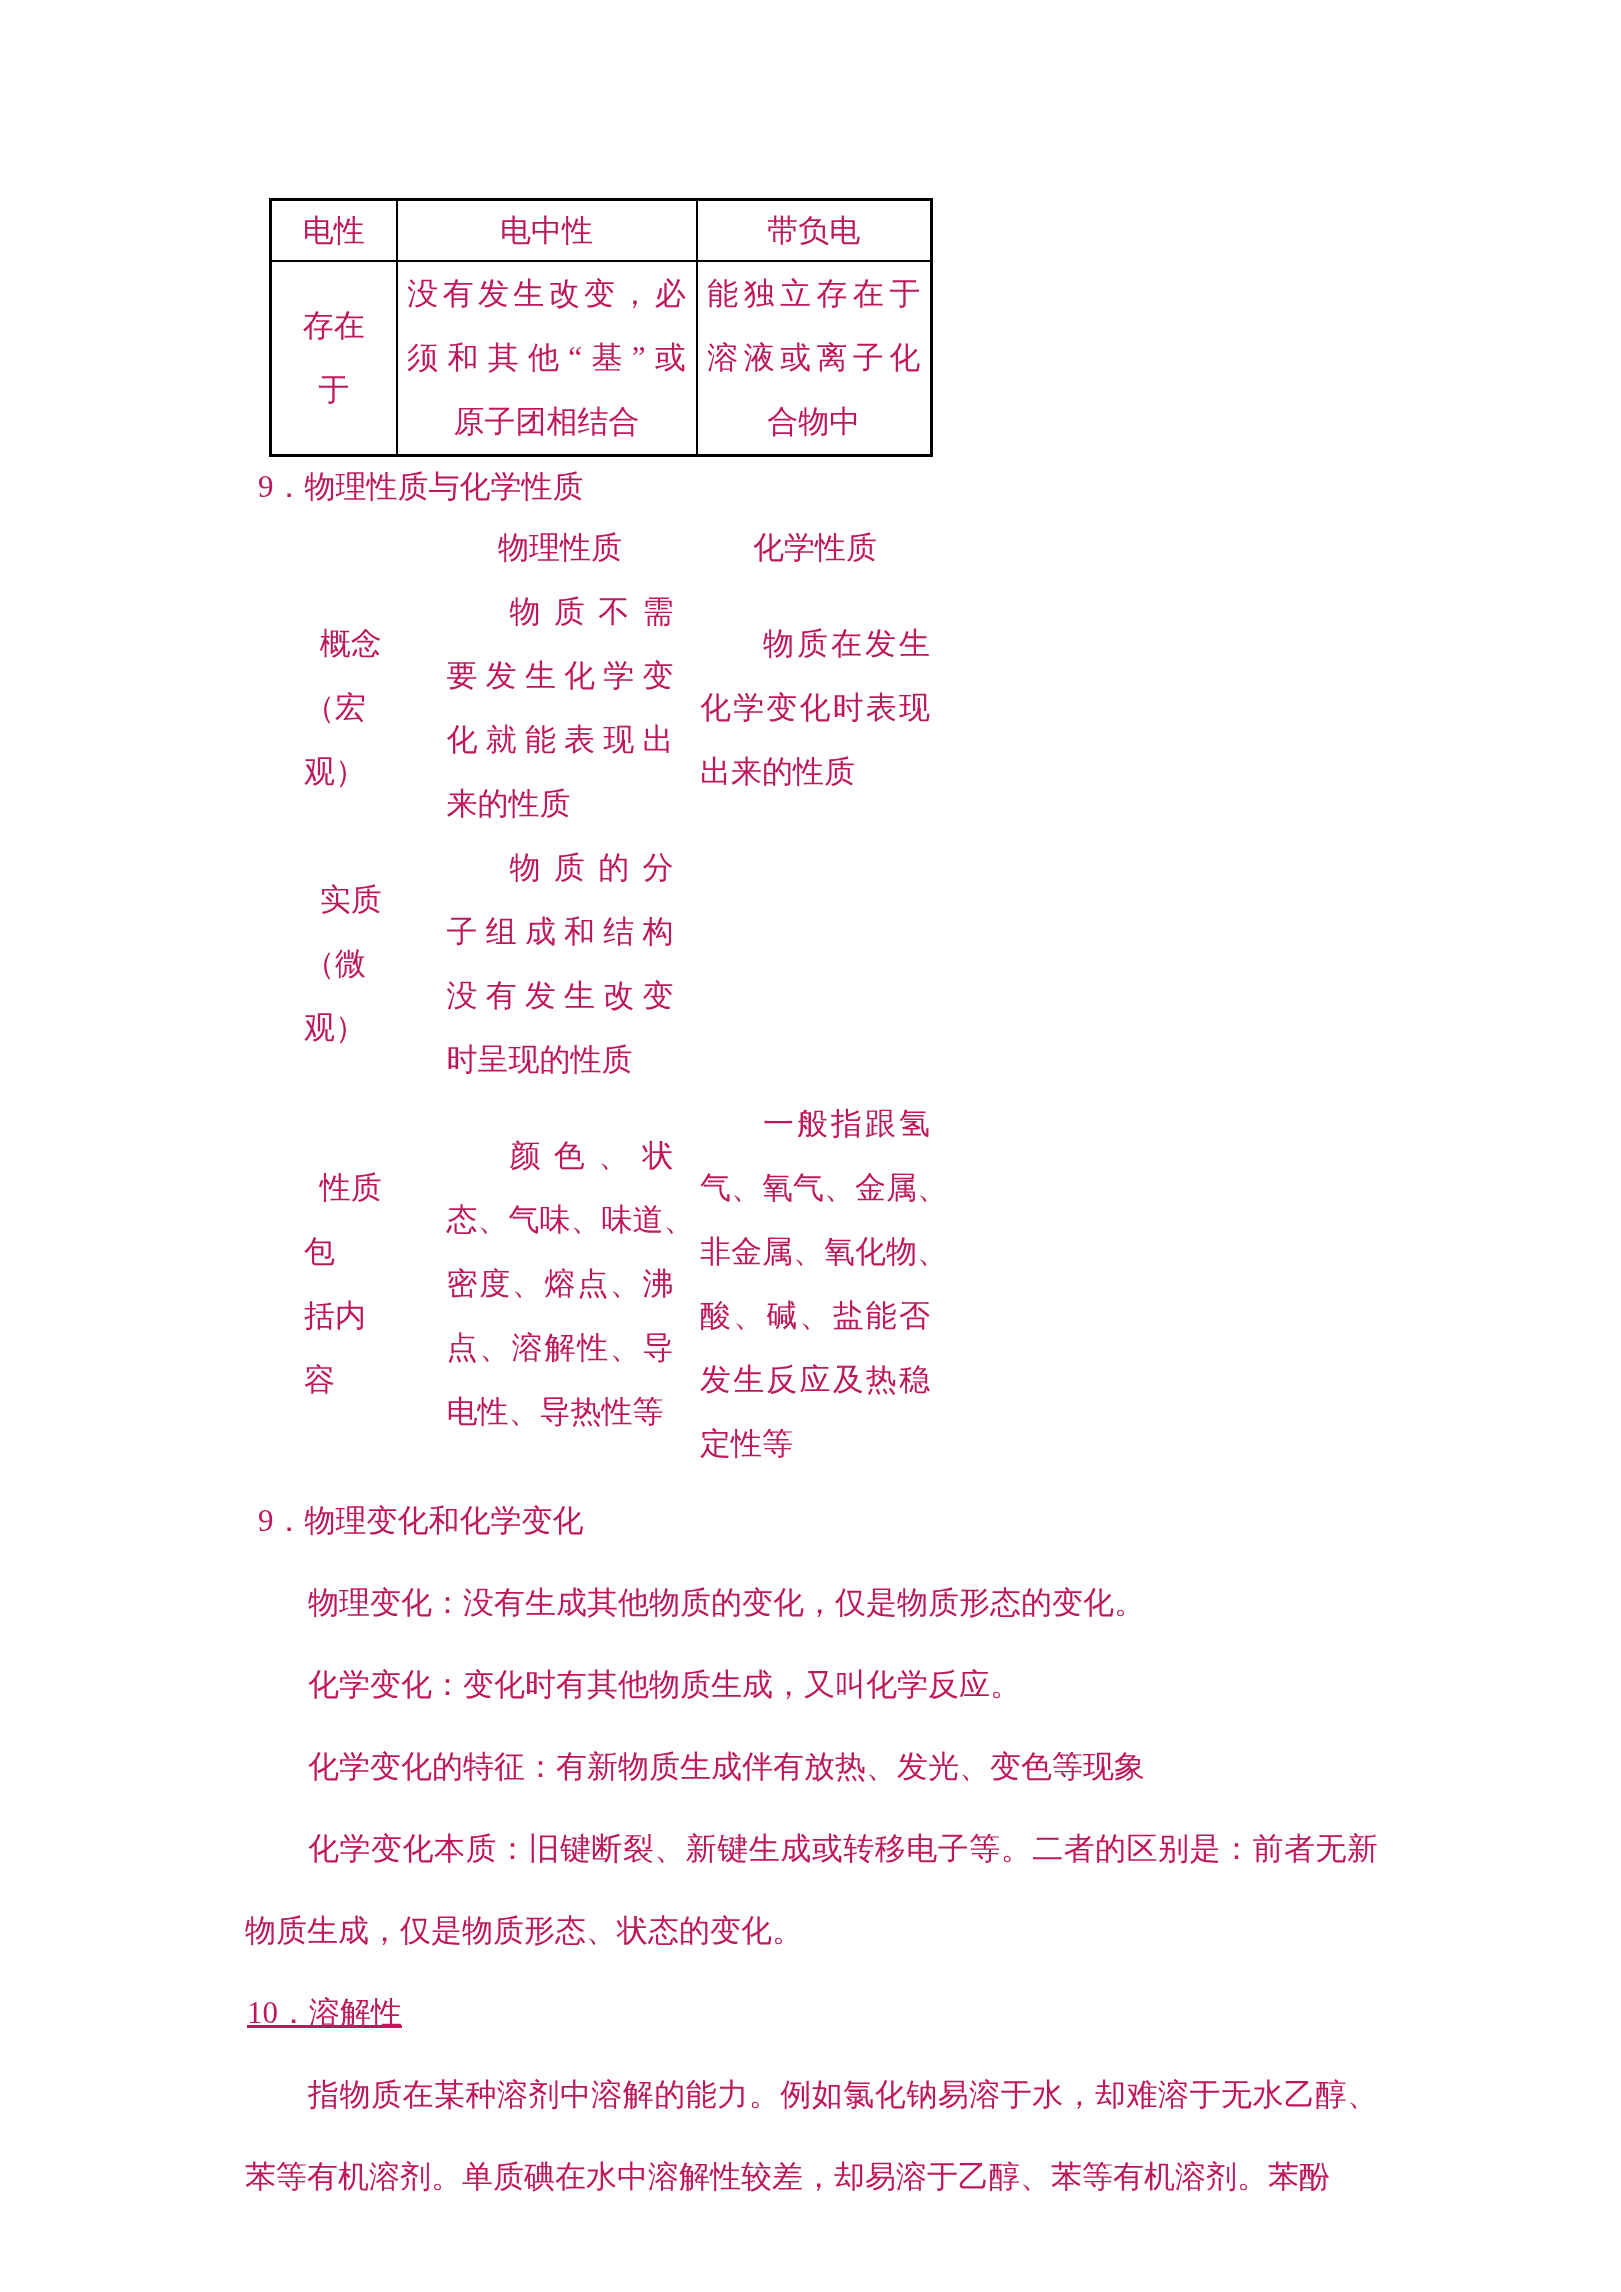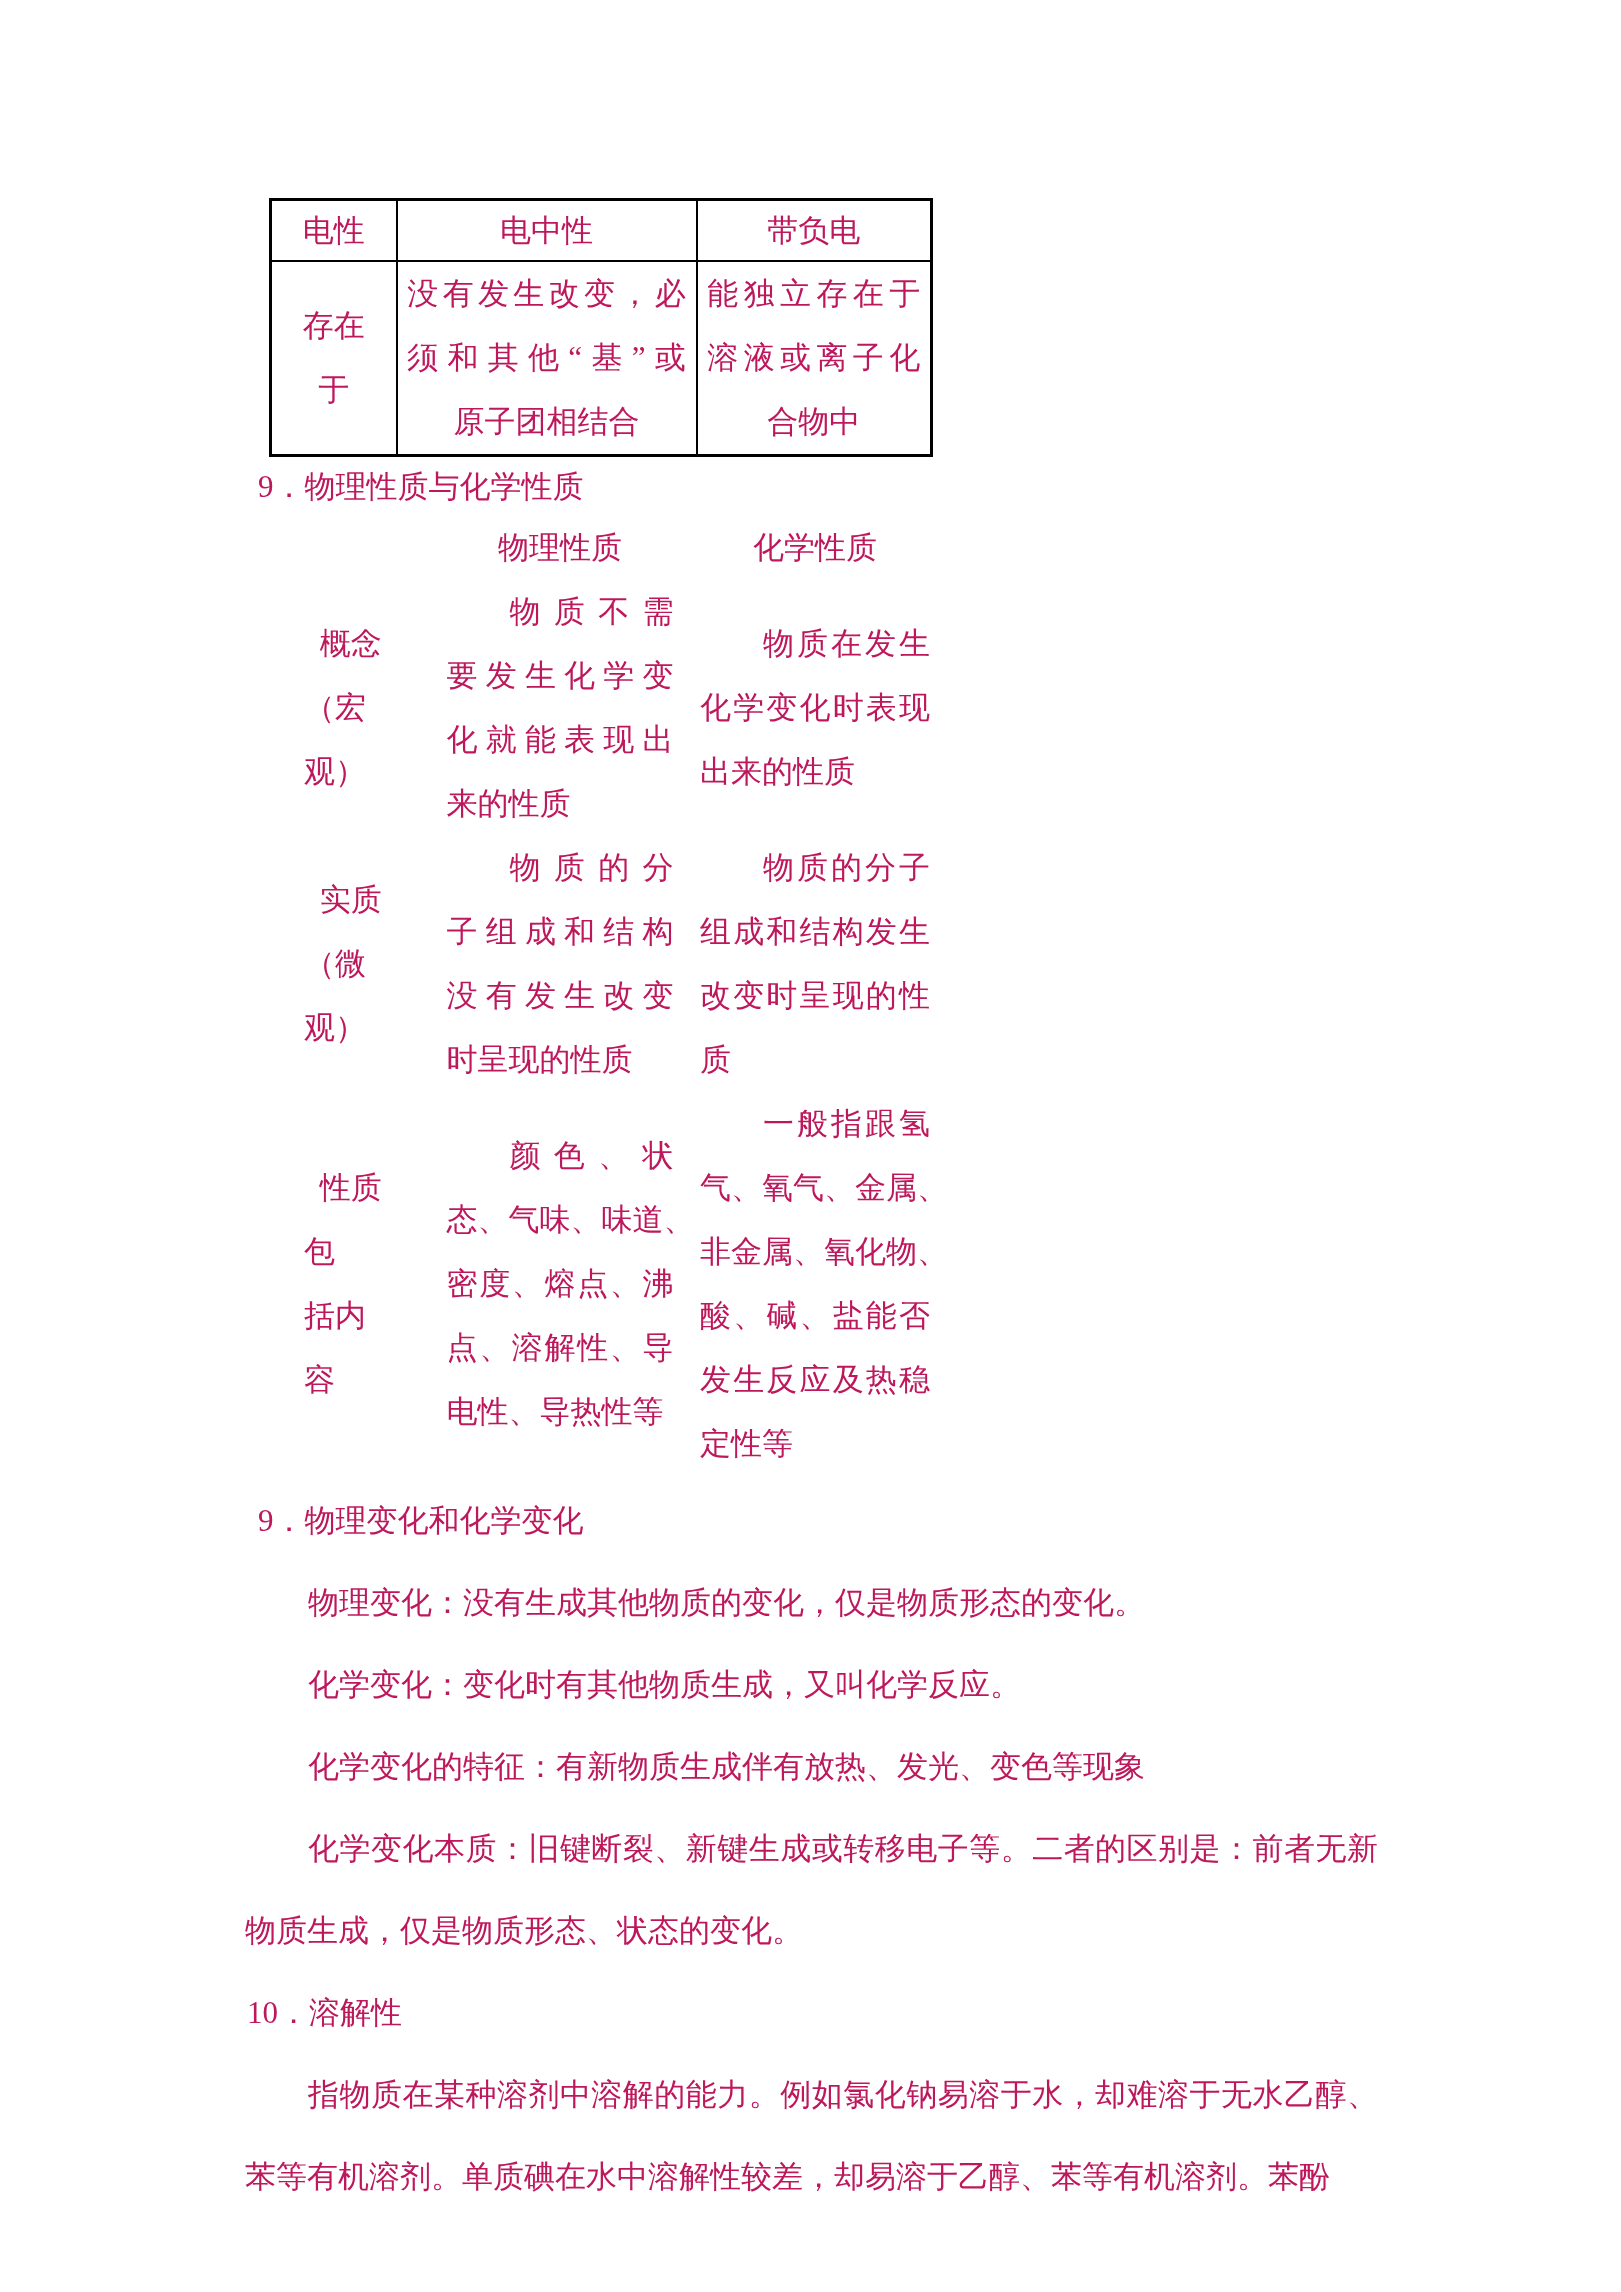--- a/index.html
+++ b/index.html
@@ -27,21 +27,21 @@
   .ln{white-space:nowrap;}
   .ln.j  {text-align:justify;text-align-last:justify;}
   .ln.jt {text-align:justify;text-align-last:justify;padding:0 9.8px;}
   .ln.ctr{text-align:center;}
   .ln.ind {padding-left:63px;}
   .ln.lind{padding-left:15.7px;}
   
   .sec-h{font-size:31px;}
   .h9a{margin-left:258px;line-height:59px;}
   .h9b{margin:3.9px 0 0 258px;line-height:82px;}
-  .h10{margin-left:247px;line-height:82px;}
+  .h10{margin-left:247px;line-height:82px;text-decoration:underline;}
   
   .cmp{margin-left:304px;line-height:64px;}
   .cmp-header{display:flex;}
   .cmp-row{display:flex;align-items:center;}
   .cmp .c1{width:118px;margin-right:24.5px;flex:none;}
   .cmp .c2{width:227px;margin-right:26.5px;flex:none;}
   .cmp .c3{width:230px;flex:none;}
   .cmp-header .hc{text-align:center;}
   
   .para{
@@ -119,26 +119,20 @@
             <div class="ln lind">实质</div>
             <div class="ln">（微</div>
             <div class="ln">观）</div>
           </div>
           <div class="c2">
             <div class="ln ind j">物质的分</div>
             <div class="ln j">子组成和结构</div>
             <div class="ln j">没有发生改变</div>
             <div class="ln">时呈现的性质</div>
           </div>
-          <div class="c3">
-            <div class="ln ind j">物质的分子</div>
-            <div class="ln j">组成和结构发生</div>
-            <div class="ln j">改变时呈现的性</div>
-            <div class="ln">质</div>
-          </div>
         </div>
         <div class="cmp-row">
           <div class="c1">
             <div class="ln lind">性质</div>
             <div class="ln">包</div>
             <div class="ln">括内</div>
             <div class="ln">容</div>
           </div>
           <div class="c2">
             <div class="ln ind j">颜色、状</div>

